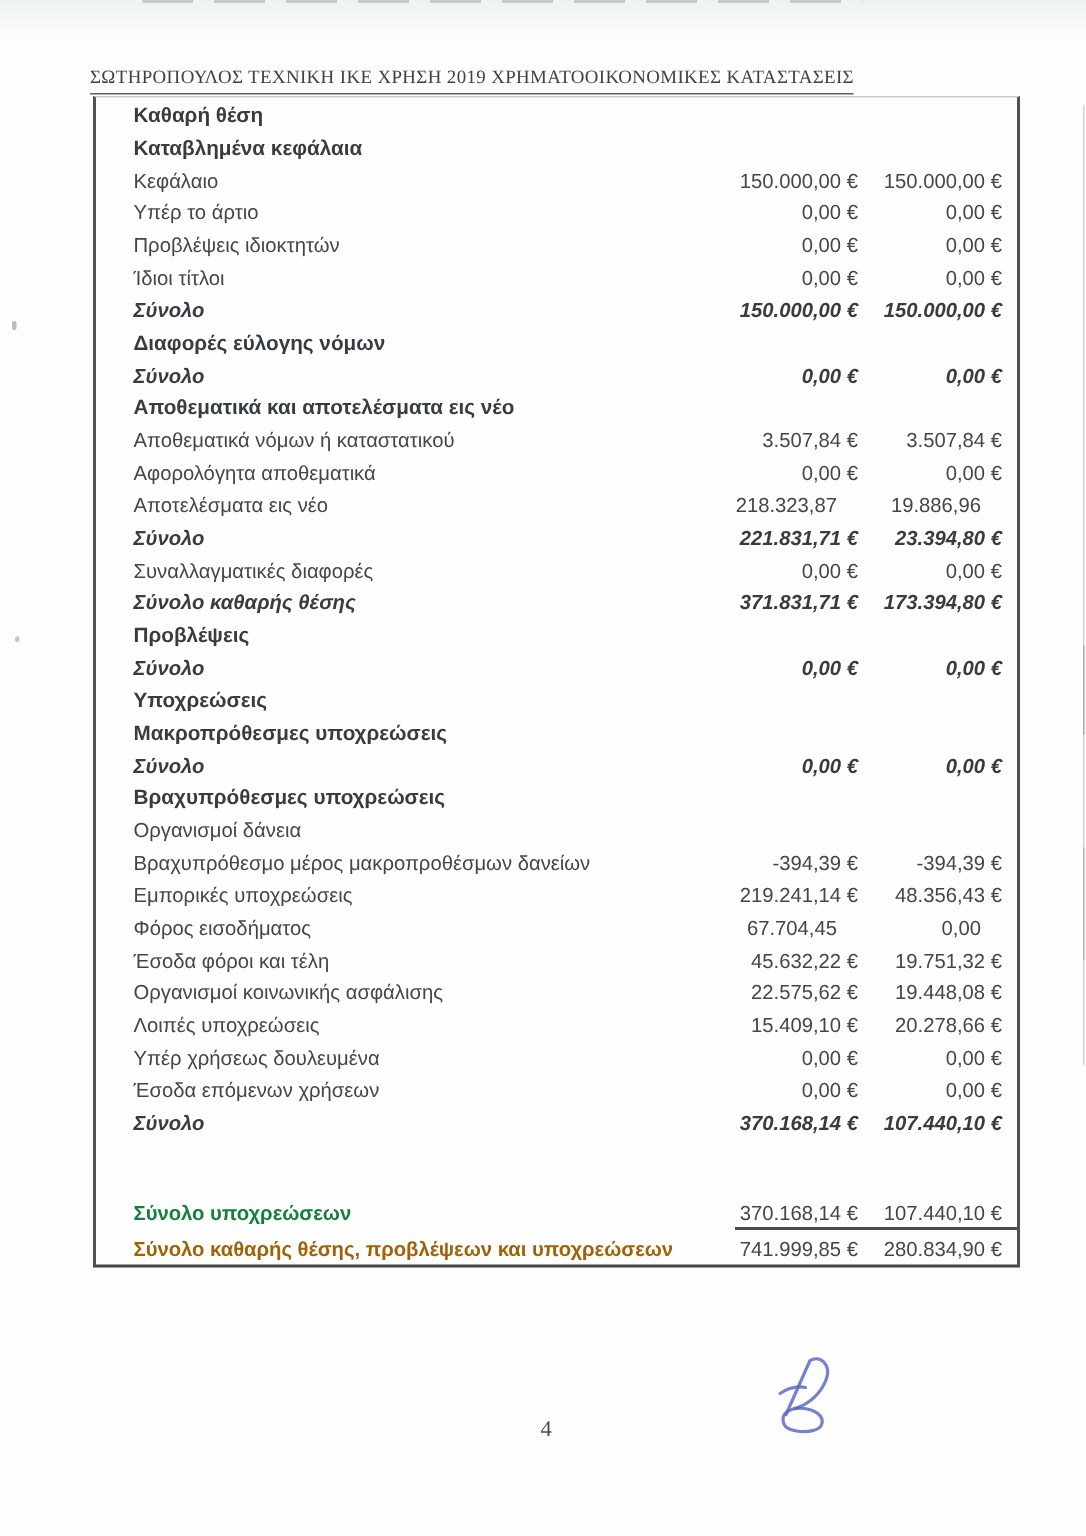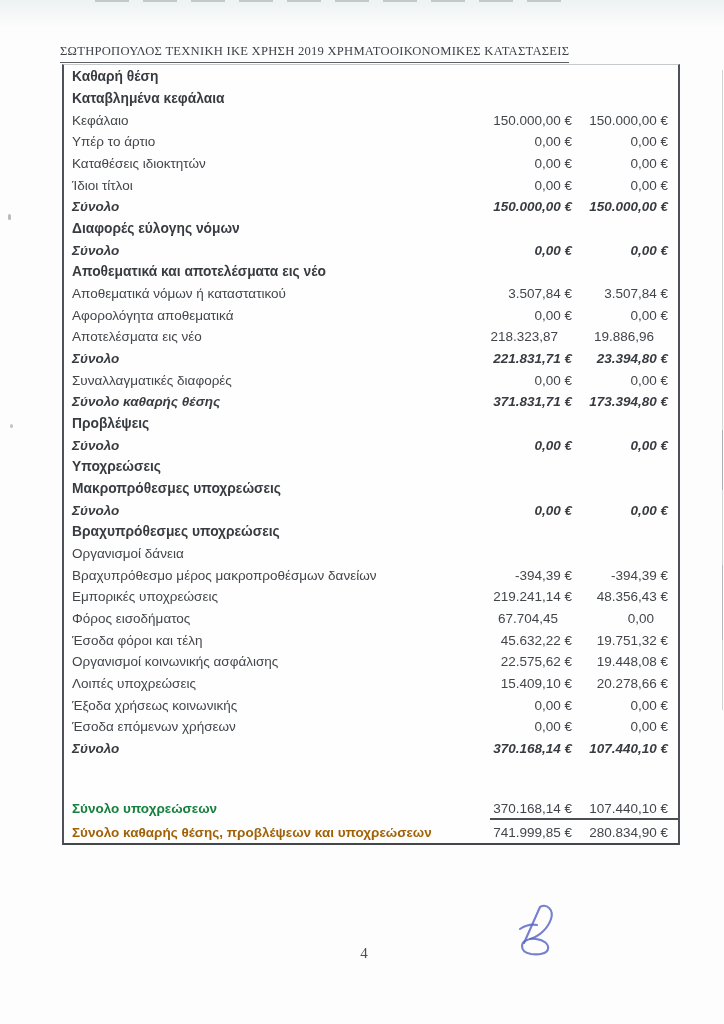--- a/index.html
+++ b/index.html
@@ -32,21 +32,21 @@
   
   .fin-table{
     position:absolute;left:62px;top:64px;width:618px;height:781px;
     box-sizing:border-box;display:flex;flex-direction:column;
     border-left:2px solid #4e5257;border-right:2px solid #4e5257;
     border-bottom:2.5px solid #43474c;border-top:1px solid #c6cacc;
     padding-top:1px;background:rgba(255,255,255,.4);
   }
   .row{height:21.68px;flex:0 0 auto;display:flex;align-items:center;
     font-size:13.5px;color:#42464b;position:relative;}
-  .row .label{flex:1;padding-left:8px;white-space:nowrap;overflow:hidden;}
+  .row .label{flex:1;padding-left:8px;white-space:nowrap;overflow:hidden;margin-left:17px;}
   .row .v1{width:118px;text-align:right;flex:0 0 auto;white-space:nowrap;}
   .row .v2{width:96px;text-align:right;flex:0 0 auto;margin-right:10px;white-space:nowrap;}
   .row .noeuro{padding-right:14px;box-sizing:border-box;}
   .row.section .label{font-weight:700;color:#383c41;font-size:13.8px;}
   .row.subtotal .label,.row.subtotal .v1,.row.subtotal .v2{
     font-weight:700;font-style:italic;color:#383c41;}
   .row.spacer{height:36px;}
   .row.total{height:25px;}
   .row.total .label{font-weight:700;color:#15803d;}
   .row.total::after{content:"";position:absolute;left:426px;right:0;bottom:1px;
@@ -90,21 +90,21 @@
         <span class="label noeuro">Κεφάλαιο</span>
         <span class="v1">150.000,00 €</span>
         <span class="v2">150.000,00 €</span>
       </div>
       <div class="row item">
         <span class="label noeuro">Υπέρ το άρτιο</span>
         <span class="v1">0,00 €</span>
         <span class="v2">0,00 €</span>
       </div>
       <div class="row item">
-        <span class="label noeuro">Καταθέσεις ιδιοκτητών</span>
+        <span class="label noeuro">Προβλέψεις ιδιοκτητών</span>
         <span class="v1">0,00 €</span>
         <span class="v2">0,00 €</span>
       </div>
       <div class="row item">
         <span class="label noeuro">Ίδιοι τίτλοι</span>
         <span class="v1">0,00 €</span>
         <span class="v2">0,00 €</span>
       </div>
       <div class="row subtotal">
         <span class="label noeuro">Σύνολο</span>
@@ -215,21 +215,21 @@
         <span class="label noeuro">Οργανισμοί κοινωνικής ασφάλισης</span>
         <span class="v1">22.575,62 €</span>
         <span class="v2">19.448,08 €</span>
       </div>
       <div class="row item">
         <span class="label noeuro">Λοιπές υποχρεώσεις</span>
         <span class="v1">15.409,10 €</span>
         <span class="v2">20.278,66 €</span>
       </div>
       <div class="row item">
-        <span class="label noeuro">Έξοδα χρήσεως κοινωνικής</span>
+        <span class="label noeuro">Υπέρ χρήσεως δουλευμένα</span>
         <span class="v1">0,00 €</span>
         <span class="v2">0,00 €</span>
       </div>
       <div class="row item">
         <span class="label noeuro">Έσοδα επόμενων χρήσεων</span>
         <span class="v1">0,00 €</span>
         <span class="v2">0,00 €</span>
       </div>
       <div class="row subtotal">
         <span class="label noeuro">Σύνολο</span>

